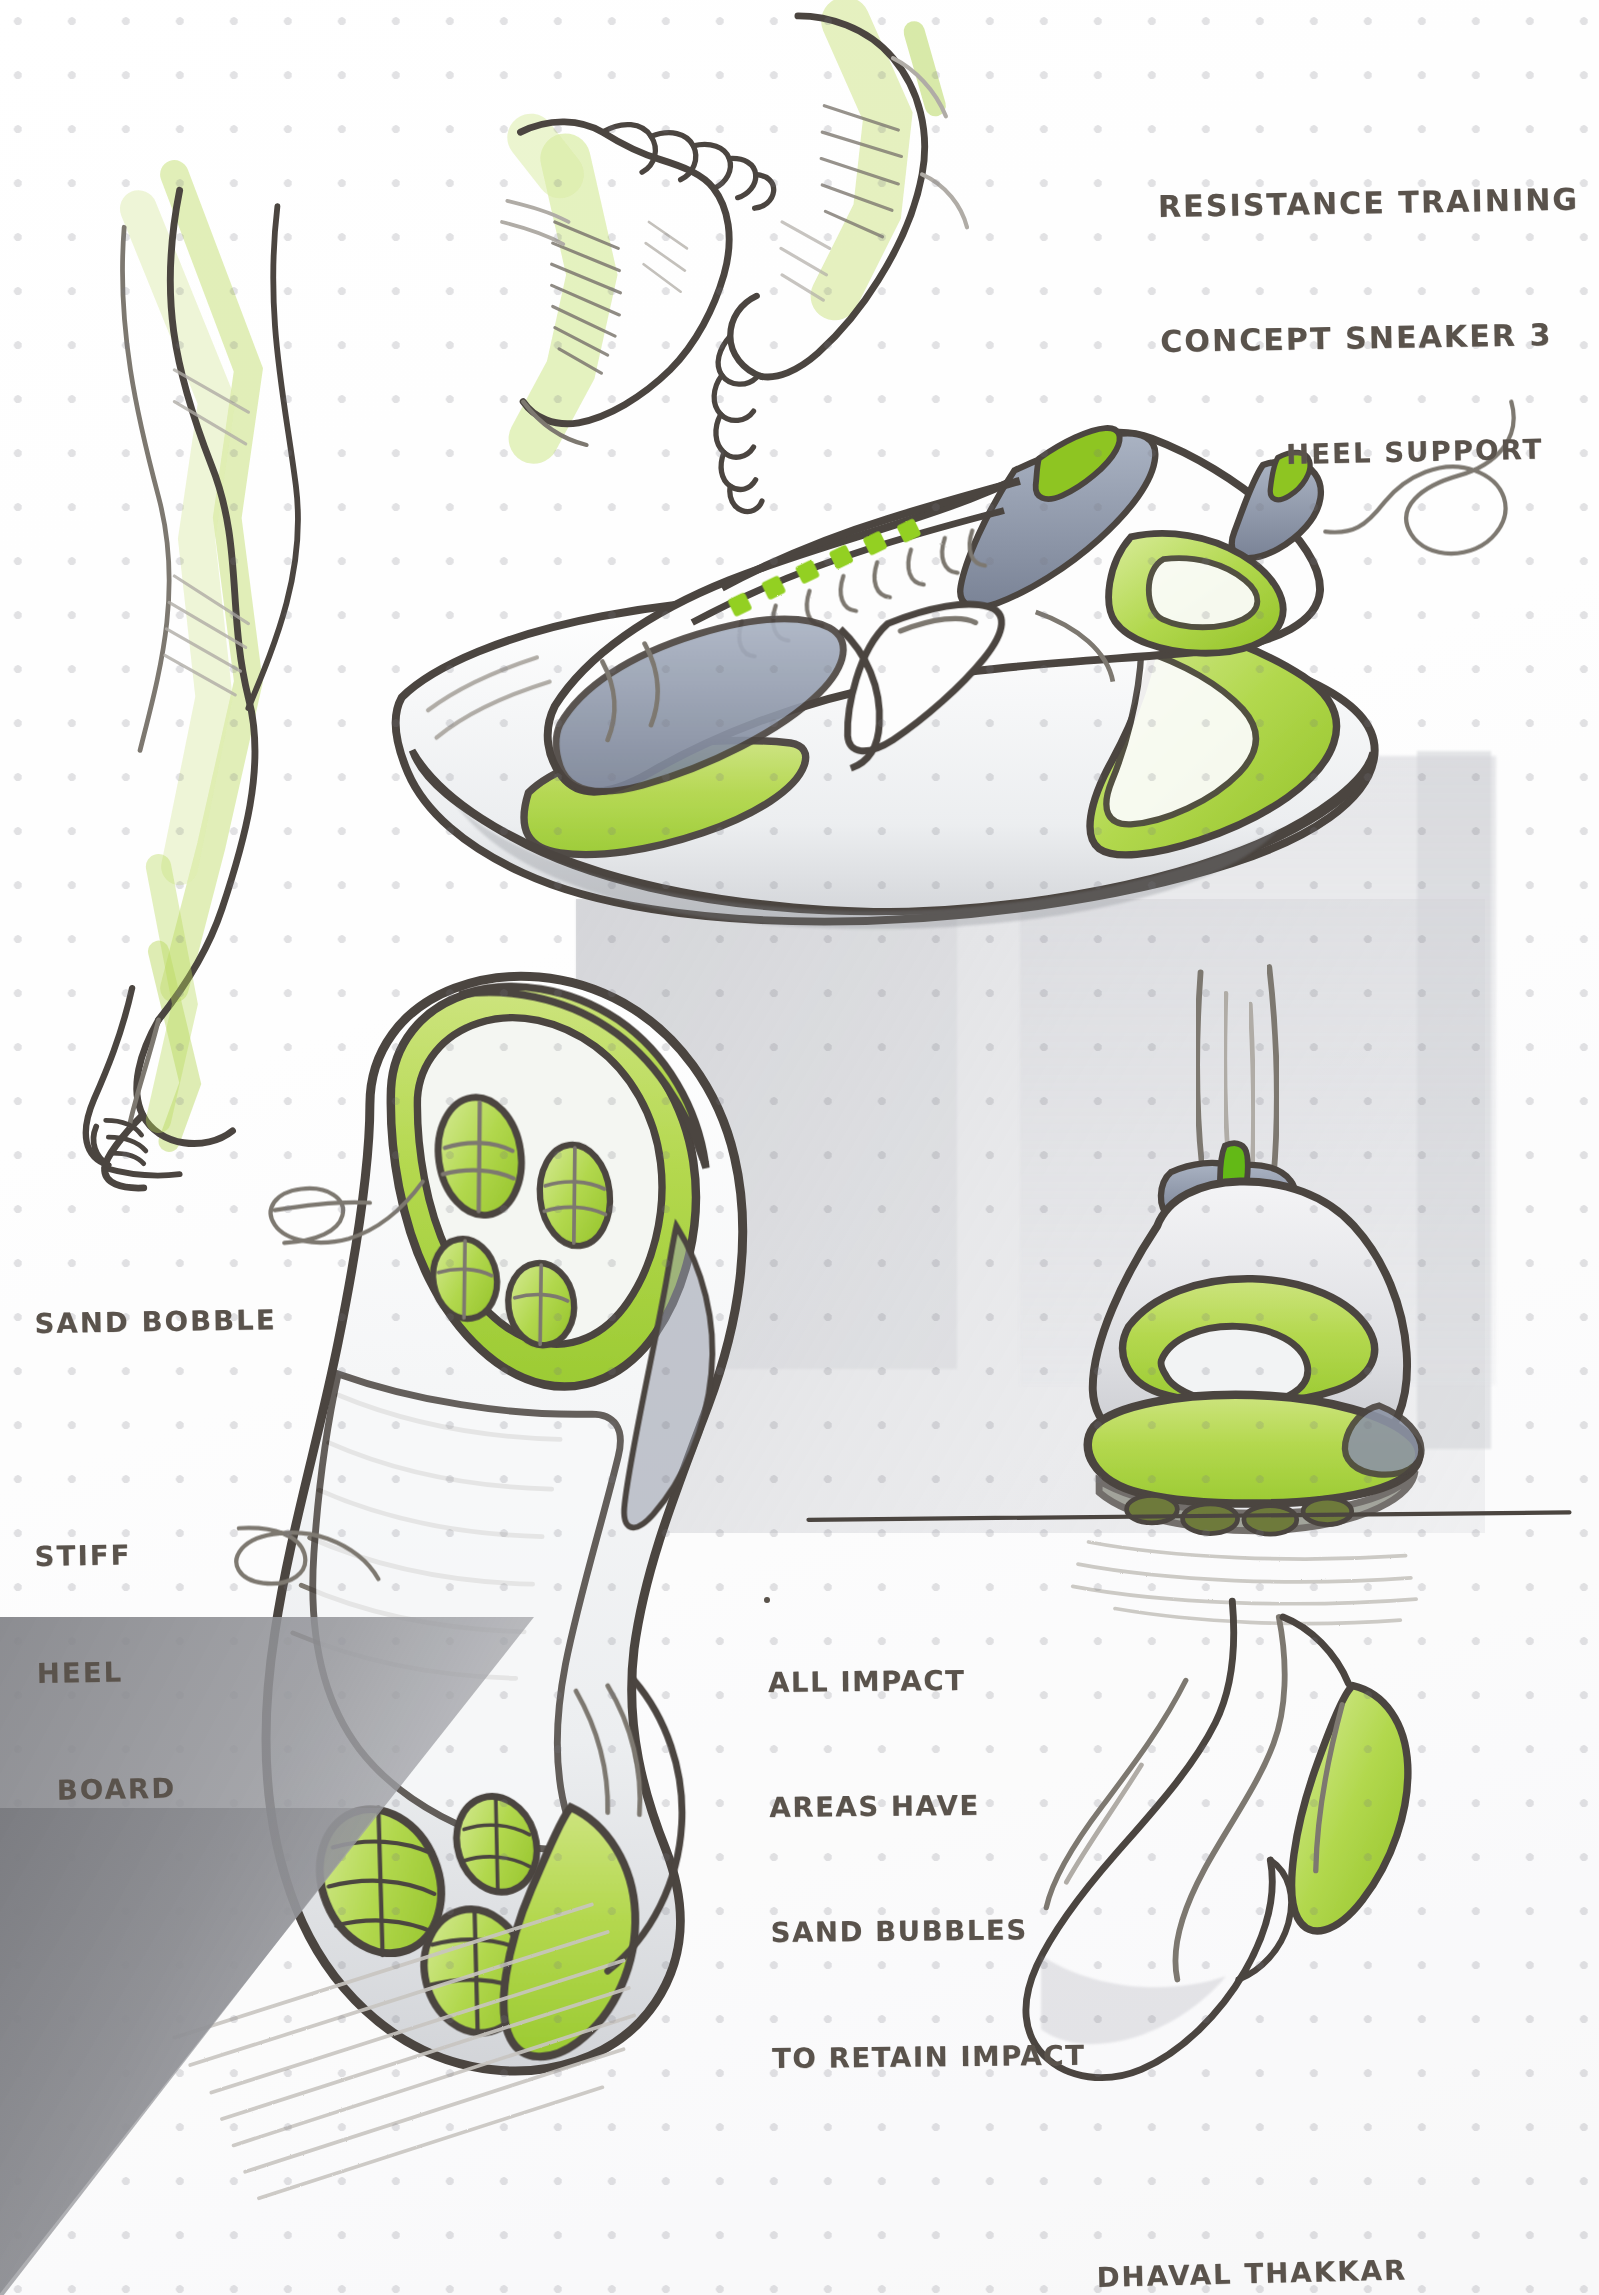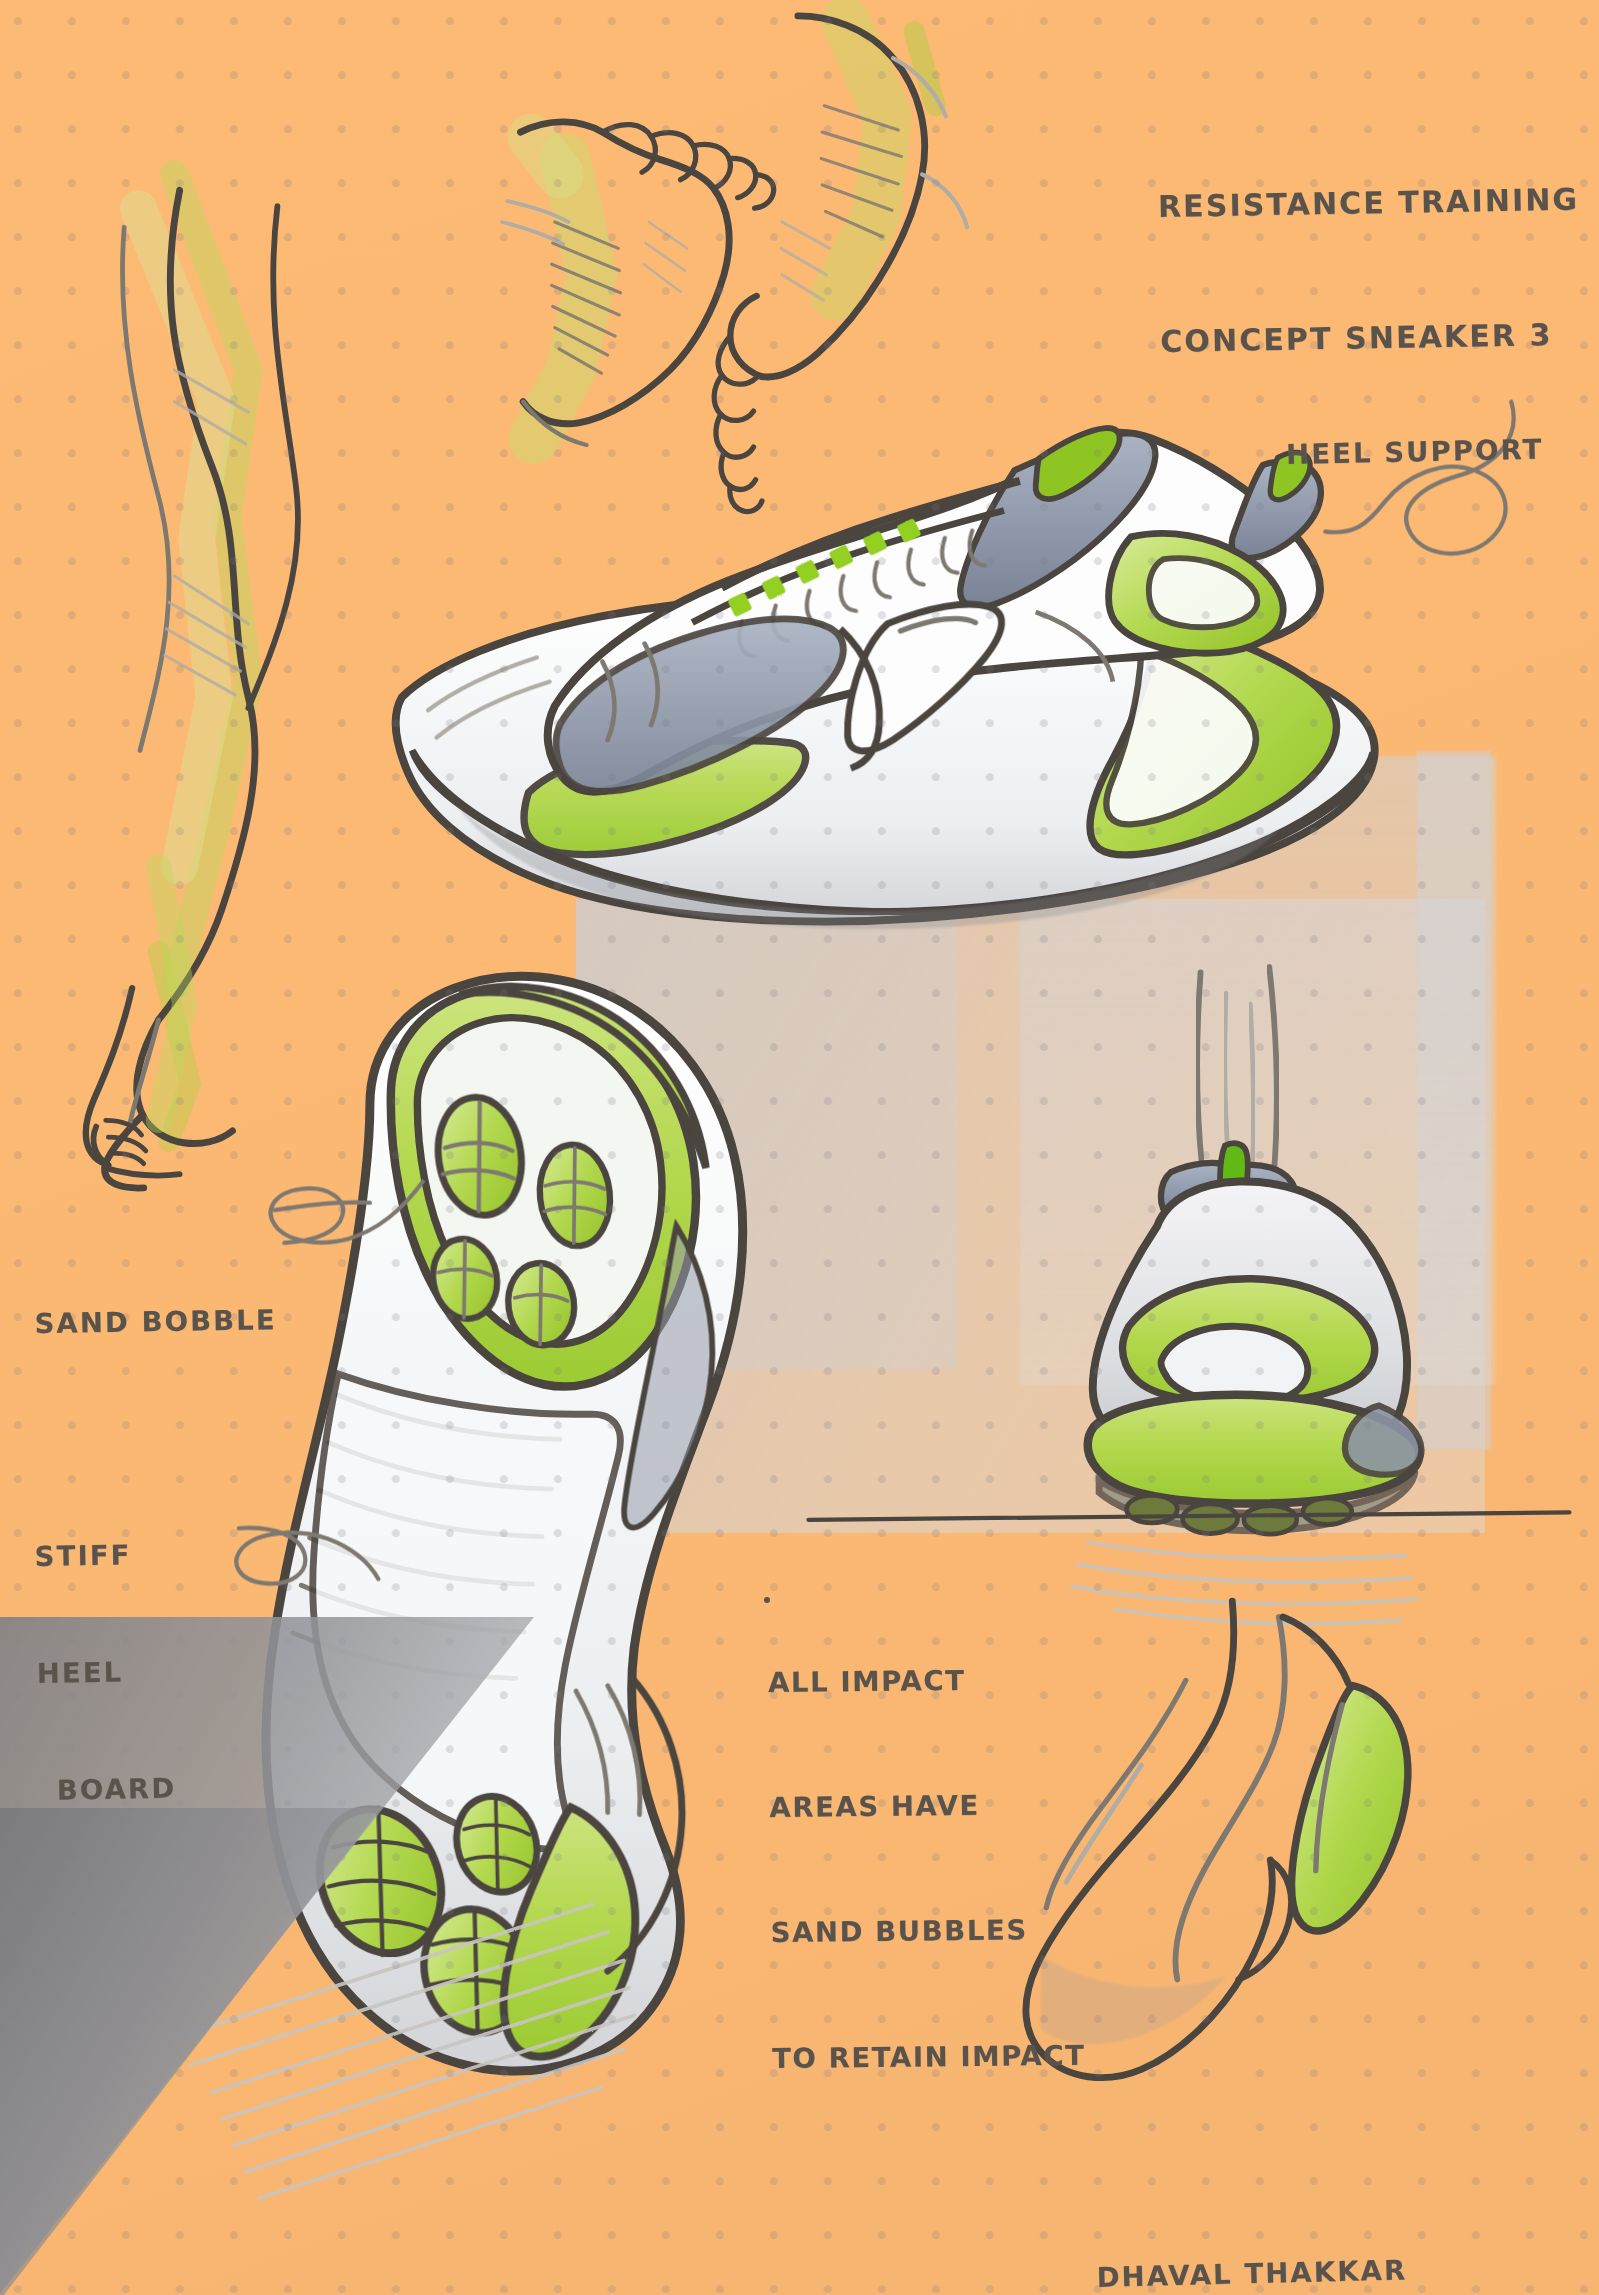--- a/index.html
+++ b/index.html
@@ -3,21 +3,21 @@
 <meta charset="utf-8">
 <title>Resistance Training Concept Sneaker 3</title>
 <style>
   * { margin:0; padding:0; box-sizing:border-box; }
   html,body { background:#4a4a4a; }
   body { font-family:"Liberation Sans", sans-serif; }
 
   #sheet {
     position:relative;
     width:1599px; height:2295px;
-    background:#fdba74;
+    background:#ffffff;
     overflow:hidden;
   }
 
   
   .dotgrid{
     position:absolute; inset:0;
     background-image:radial-gradient(circle at 4.2px 4.2px, rgba(120,120,130,0.21) 3.7px, rgba(255,255,255,0) 4.2px);
     background-size:54px 54px;
     background-position:13.7px 17px;
     pointer-events:none;

